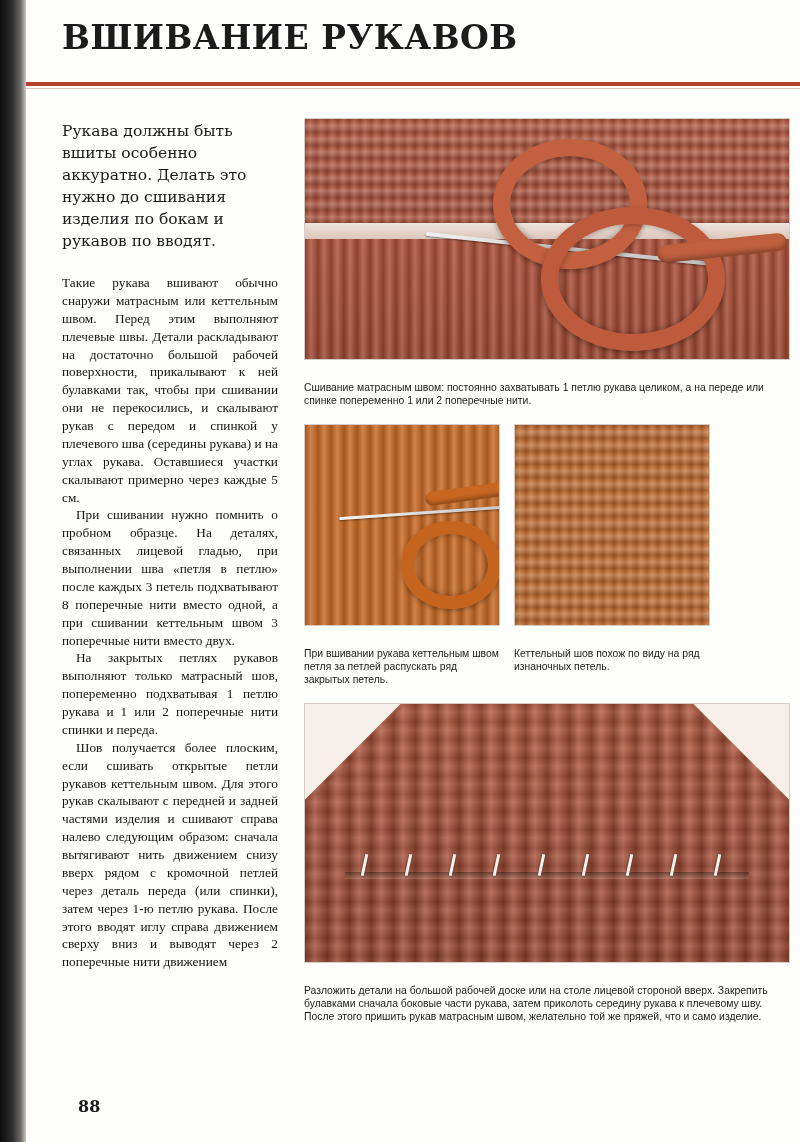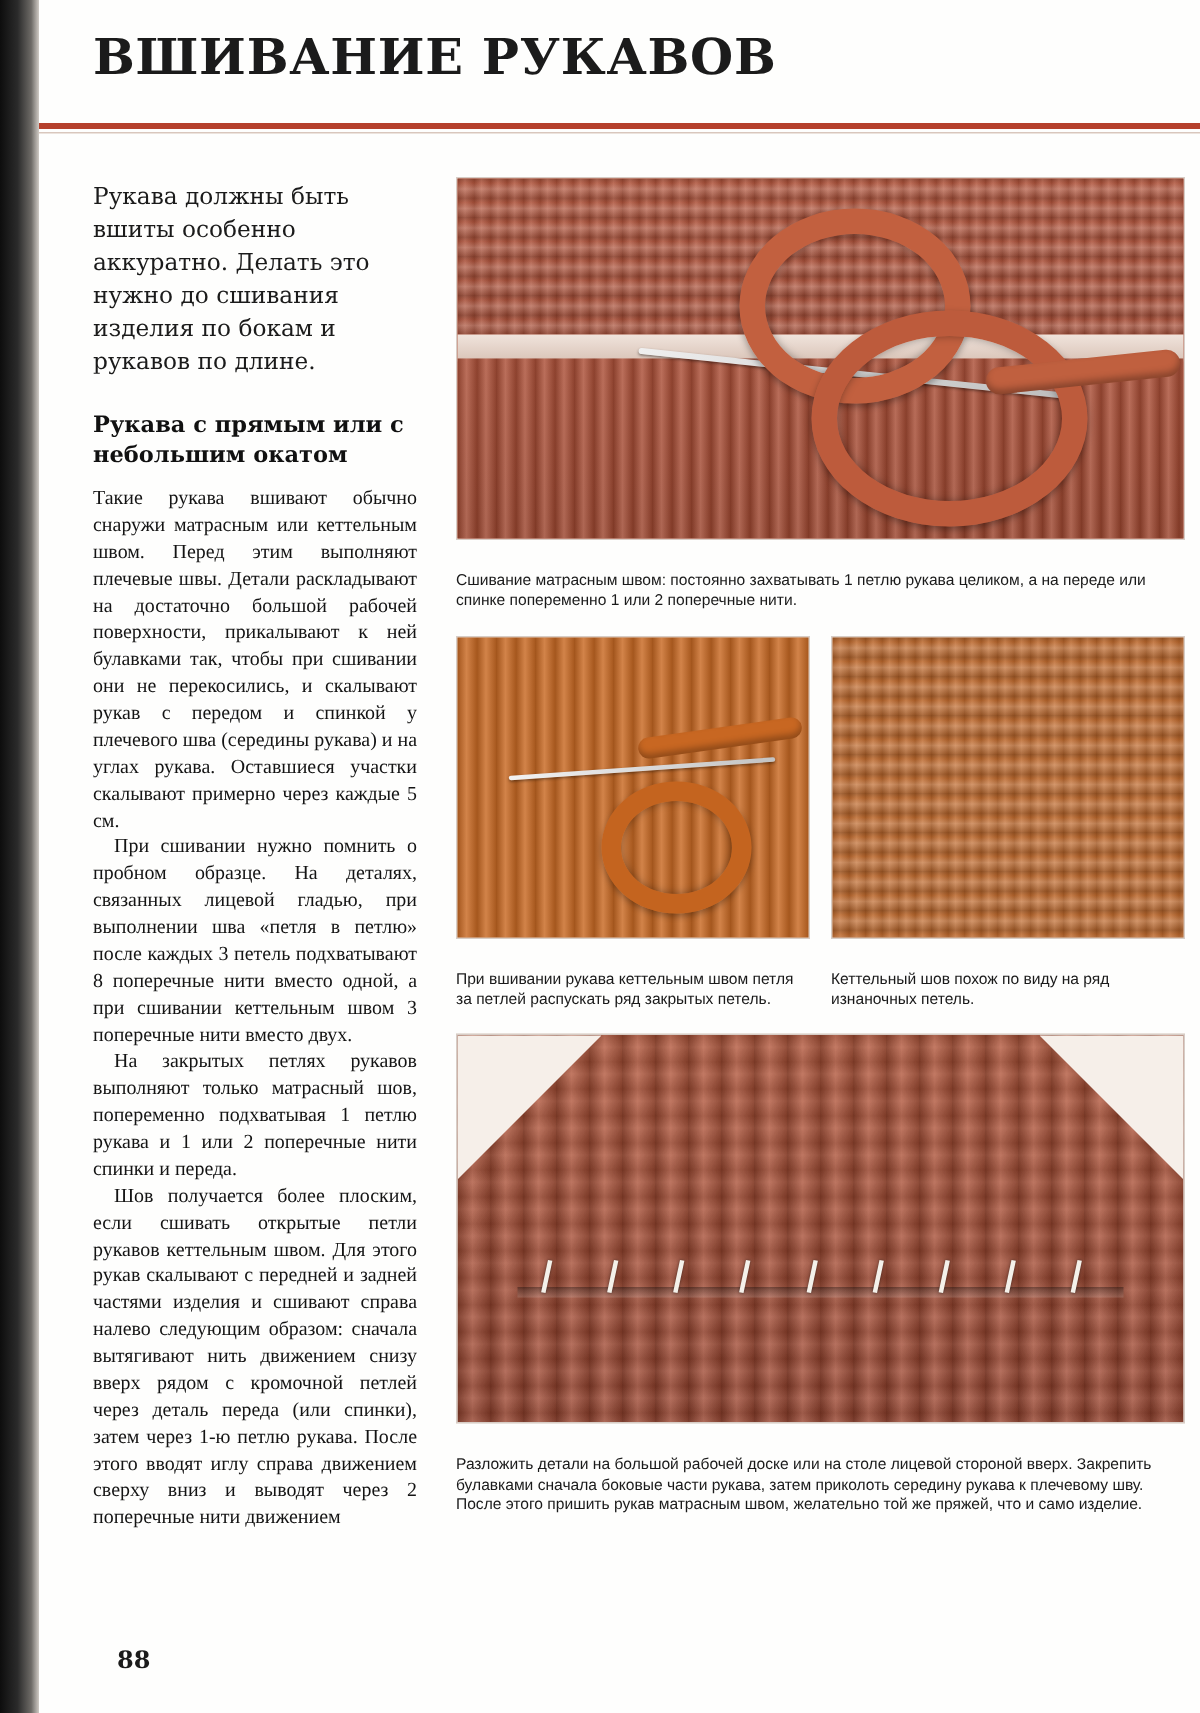--- a/index.html
+++ b/index.html
@@ -175,21 +175,21 @@
   #fig-seam .loop-a { left: 188px; top: 20px; width: 120px; height: 96px; }
   #fig-seam .loop-b { left: 236px; top: 88px; width: 150px; height: 110px; border-color:#bd5b3c; }
   #fig-seam .yarn-tail {
     position: absolute; left: 352px; top: 120px; width: 130px; height: 18px;
     background: #c0603f; border-radius: 10px; transform: rotate(-6deg);
     box-shadow: inset 0 -3px 5px rgba(0,0,0,.3);
   }
 
   
   .row2 { display: flex; gap: 14px; margin-top: 16px; }
-  .row2 .figure { width: 236px; }
+  .row2 .figure { width: 196px; }
   .row2 .photo { height: 200px; }
   #fig-kettel .photo { background: #c96a24; }
   #fig-kettel .loopk {
     position: absolute; left: 96px; top: 96px; width: 74px; height: 62px;
     border: 13px solid #c4641f; border-radius: 50%;
     box-shadow: inset 0 0 6px rgba(0,0,0,.35), 0 2px 4px rgba(0,0,0,.3);
   }
   #fig-kettel .needle2 {
     position: absolute; left: 34px; top: 86px; width: 178px; height: 3px;
     background: linear-gradient(to right, #f2f2f2, #c3c3c3);
@@ -263,22 +263,21 @@
 <div class="page">
   <div class="binding"></div>
 
   <div class="page-inner">
 
     <div class="title">ВШИВАНИЕ РУКАВОВ</div>
     <div class="rule"></div>
     <div class="rule thin"></div>
 
     <div class="col-left">
-      <p class="intro">Рукава должны быть вшиты особенно аккуратно. Делать это нужно до сшивания изделия по бокам и рукавов по длине.</p>
-      <div class="subhead">Рукава с прямым или с небольшим окатом</div>
+      <p class="intro">Рукава должны быть вшиты особенно аккуратно. Делать это нужно до сшивания изделия по бокам и рукавов по вводят.</p>
       <div class="body-text">
         <p class="first">Такие рукава вшивают обычно снаружи матрасным или кеттельным швом. Перед этим выполняют плечевые швы. Детали раскладывают на достаточно большой рабочей поверхности, прикалывают к ней булавками так, чтобы при сшивании они не перекосились, и скалывают рукав с передом и спинкой у плечевого шва (середины рукава) и на углах рукава. Оставшиеся участки скалывают примерно через каждые 5 см.</p>
         <p>При сшивании нужно помнить о пробном образце. На деталях, связанных лицевой гладью, при выполнении шва «петля в петлю» после каждых 3 петель подхватывают 8 поперечные нити вместо одной, а при сшивании кеттельным швом 3 поперечные нити вместо двух.</p>
         <p>На закрытых петлях рукавов выполняют только матрасный шов, попеременно подхватывая 1 петлю рукава и 1 или 2 поперечные нити спинки и переда.</p>
         <p>Шов получается более плоским, если сшивать открытые петли рукавов кеттельным швом. Для этого рукав скалывают с передней и задней частями изделия и сшивают справа налево следующим образом: сначала вытягивают нить движением снизу вверх рядом с кромочной петлей через деталь переда (или спинки), затем через 1-ю петлю рукава. После этого вводят иглу справа движением сверху вниз и выводят через 2 поперечные нити движением</p>
       </div>
     </div>
 
     <div class="col-right">
 

